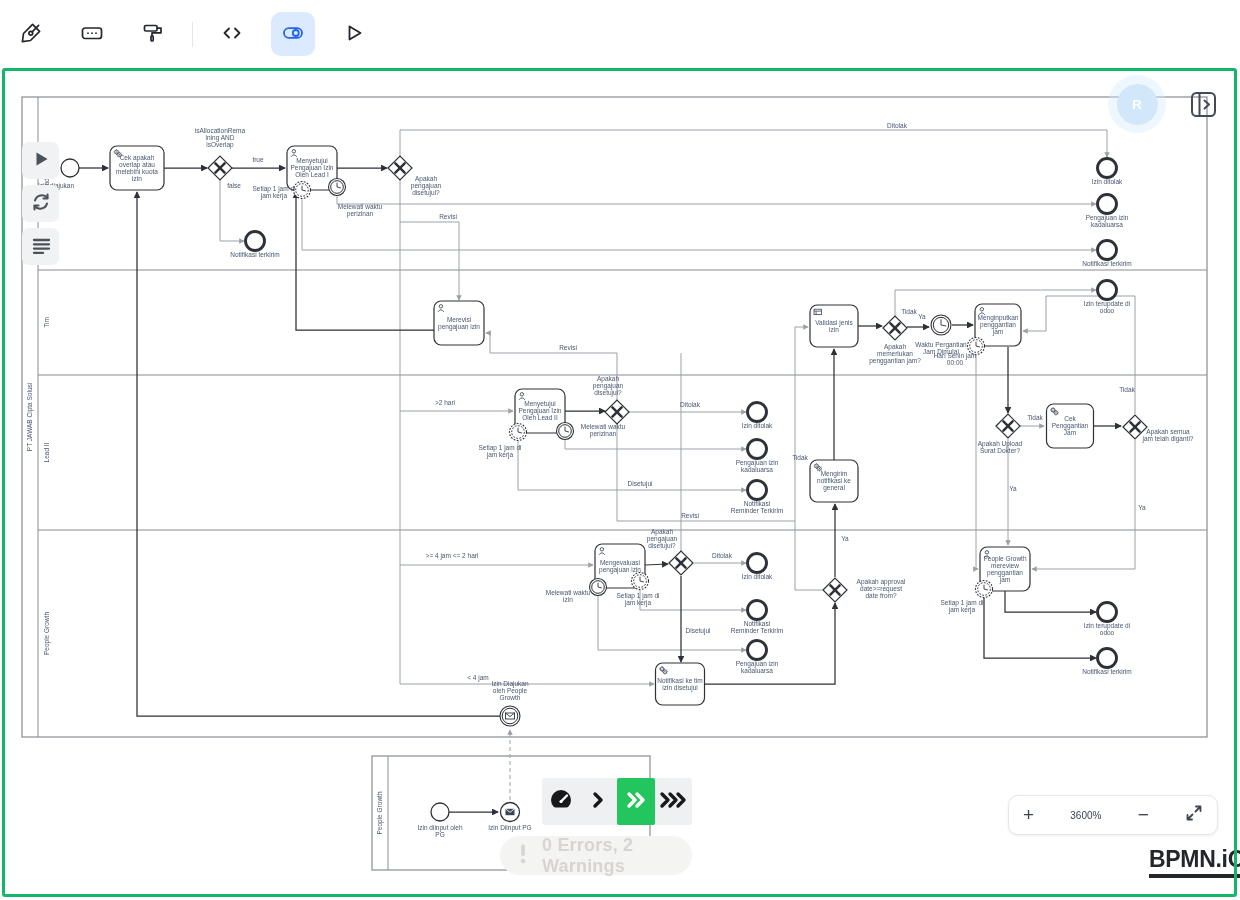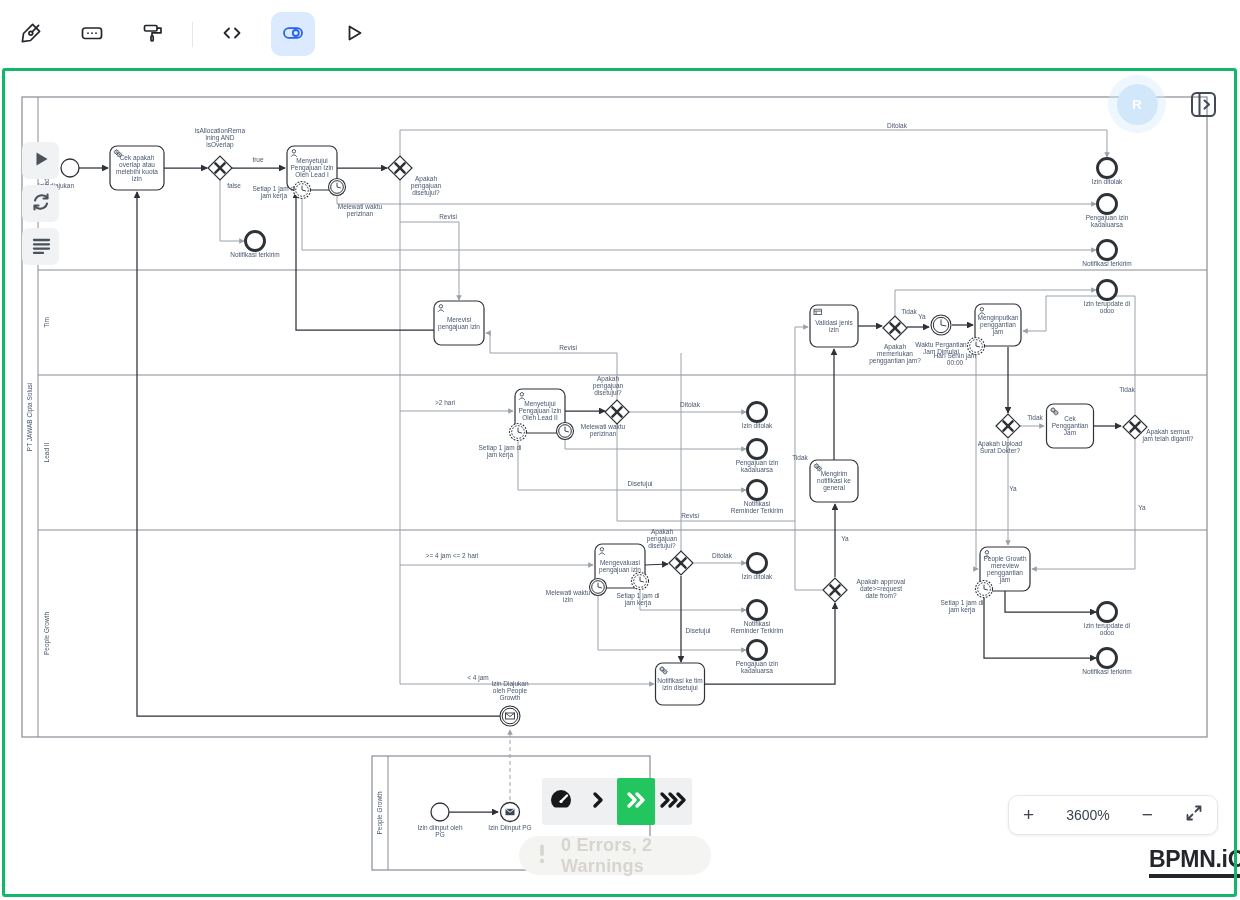--- a/index.html
+++ b/index.html
@@ -26,31 +26,31 @@
     display:flex;align-items:center;justify-content:center;font-size:13px;font-weight:700;}
   .panel-toggle{position:absolute;left:1190px;top:91px;z-index:5;background:transparent;border:none;
     padding:0;cursor:pointer;}
   
   .simbar{position:absolute;left:542px;top:778px;width:150px;height:47px;background:#eff0f2;
     border-radius:3px;z-index:5;display:flex;}
   .sbtn{flex:1;border:none;background:transparent;display:flex;align-items:center;justify-content:center;
     cursor:pointer;padding:0;}
   .sbtn.green{background:#22c55e;border-radius:2px;}
   
-  .status-pill{position:absolute;left:519px;top:836px;width:192px;height:39px;background:#f4f4f2;
+  .status-pill{position:absolute;left:500px;top:836px;width:192px;height:39px;background:#f4f4f2;
     border-radius:20px;z-index:5;display:flex;align-items:center;padding-left:16px;gap:12px;
     box-sizing:border-box;}
   .status-text{font-size:18px;font-weight:700;color:#d8d5d0;letter-spacing:.2px;}
   
   .zoomw{position:absolute;left:1008px;top:795px;width:210px;height:40px;background:#fff;z-index:5;
     border:1px solid #e4e7ec;border-radius:10px;box-shadow:0 1px 3px rgba(16,24,40,.08);
     display:flex;align-items:center;justify-content:space-between;padding:0 14px;box-sizing:border-box;}
   .zbtn{border:none;background:transparent;font-size:19px;color:#3f4652;cursor:pointer;padding:0;
     display:flex;align-items:center;font-family:"Liberation Sans",sans-serif;}
-  .zlevel{font-size:14px;color:#3b4252;cursor:pointer;}
+  .zlevel{font-size:10px;color:#3b4252;cursor:pointer;}
   
   .logo{position:absolute;left:1149px;top:846px;z-index:5;font-size:23px;font-weight:800;
     color:#23262b;border-bottom:4px solid #23262b;padding-bottom:1px;letter-spacing:-.3px;
     cursor:pointer;}
 </style>
 </head>
 <body>
 
 <div class="topbar">
   <button class="tbtn">

